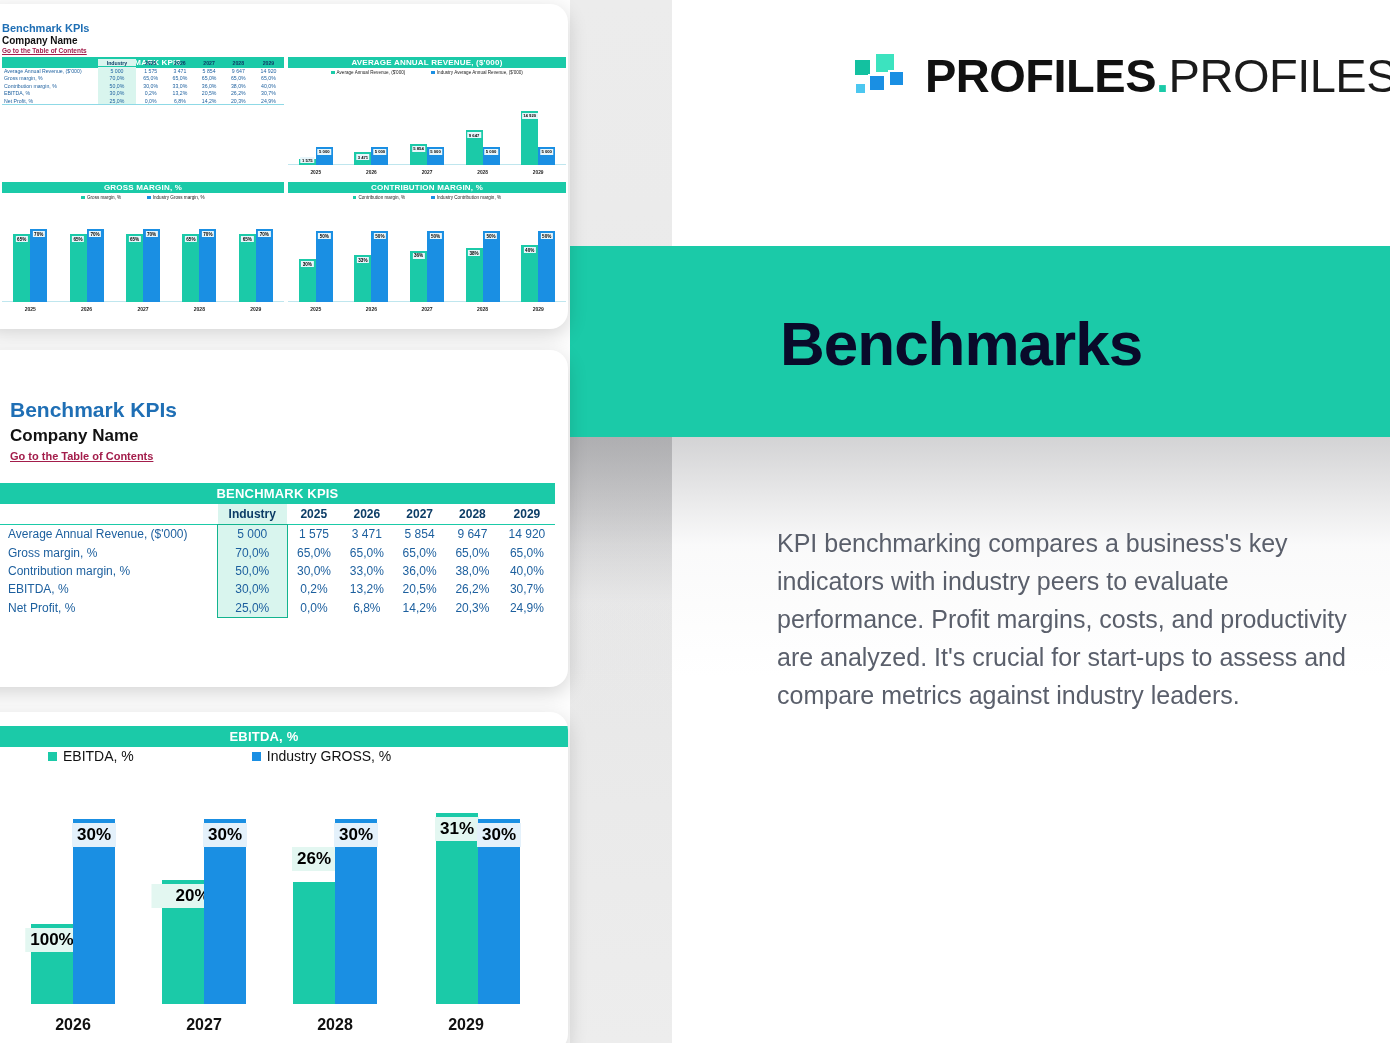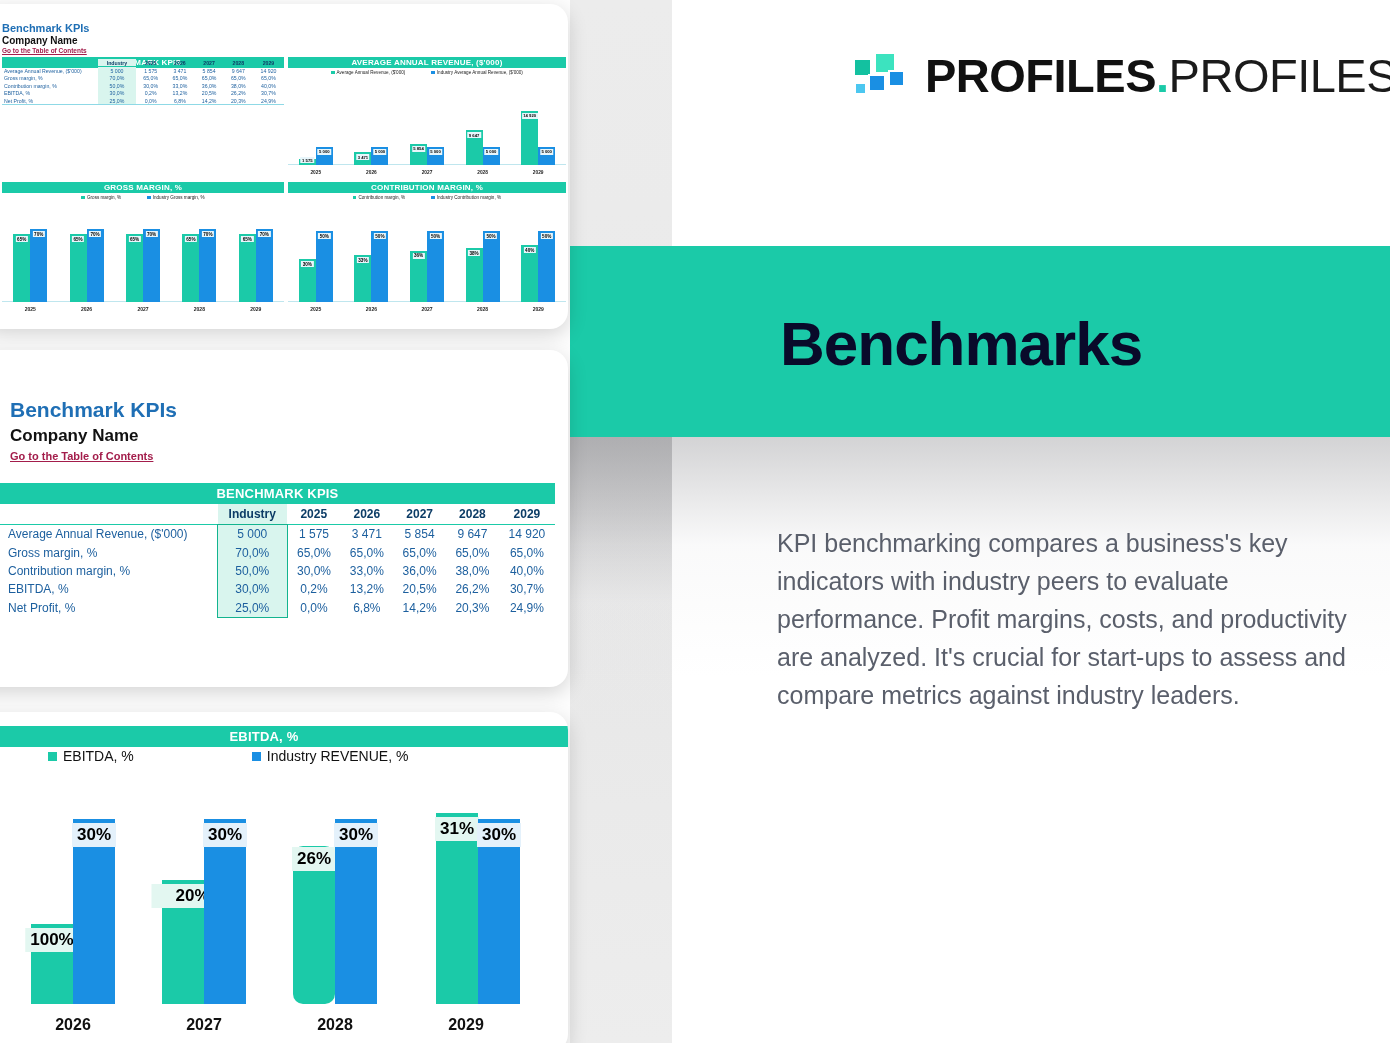--- a/index.html
+++ b/index.html
@@ -482,21 +482,21 @@
 <div class="card" id="card-bot">
   <div class="eb">
     <div class="eb-title panel-title big">EBITDA, %</div>
     <div class="eb-legend">
       <span class="lg">
           <i class="sw teal"></i>
           <span>EBITDA, %</span>
         </span>
       <span class="lg">
           <i class="sw blue"></i>
-          <span>Industry REVENUE, %</span>
+          <span>Industry GROSS, %</span>
         </span>
     </div>
     <div class="eb-plot" id="eb-plot">
         <div class="eb-grp" style="left: 71px;">
           <div class="eb-bar" style="height: 80.2941px; background: rgb(27, 202, 168);">
             <span class="eb-lab teal-l" style="bottom: 52.2941px;">100%</span>
           </div>
           <div class="eb-bar" style="height: 185.294px; background: rgb(26, 143, 227);">
             <span class="eb-lab blue-l" style="bottom: 157.294px;">30%</span>
           </div>
@@ -505,21 +505,21 @@
         <div class="eb-grp" style="left: 202px;">
           <div class="eb-bar" style="height: 123.529px; background: rgb(27, 202, 168);">
             <span class="eb-lab teal-l" style="bottom: 95.5294px; padding-left: 24px;">20%</span>
           </div>
           <div class="eb-bar" style="height: 185.294px; background: rgb(26, 143, 227);">
             <span class="eb-lab blue-l" style="bottom: 157.294px;">30%</span>
           </div>
         </div>
         <div class="eb-x" style="left: 190px; width: 108px;">2027</div>
         <div class="eb-grp" style="left: 333px;">
-          <div class="eb-bar" style="height: 158px; background: rgb(27, 202, 168); border-radius: 10px;">
+          <div class="eb-bar" style="height: 122px; background: rgb(27, 202, 168);">
             <span class="eb-lab teal-l" style="bottom: 132.588px;">26%</span>
           </div>
           <div class="eb-bar" style="height: 185.294px; background: rgb(26, 143, 227);">
             <span class="eb-lab blue-l" style="bottom: 157.294px;">30%</span>
           </div>
         </div>
         <div class="eb-x" style="left: 321px; width: 108px;">2028</div>
         <div class="eb-grp" style="left: 464px; padding-left: 12px;">
           <div class="eb-bar" style="height: 191.471px; background: rgb(27, 202, 168);">
             <span class="eb-lab teal-l" style="bottom: 163.471px;">31%</span>

